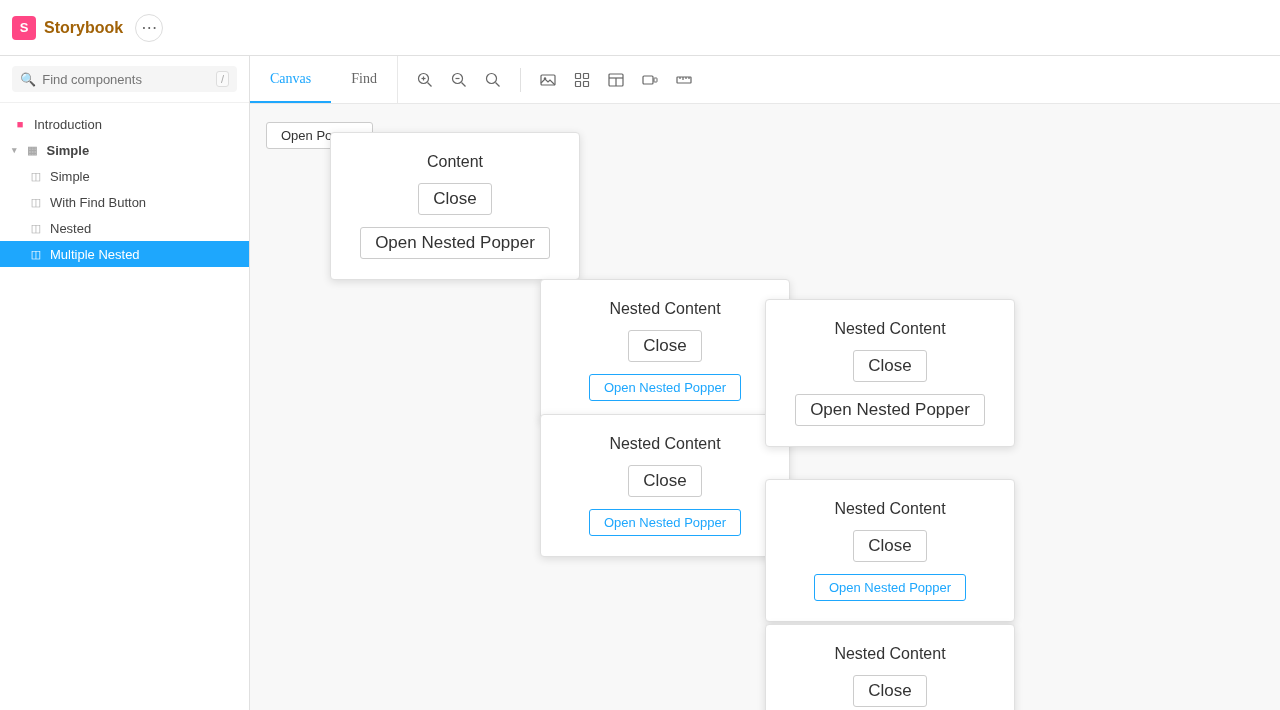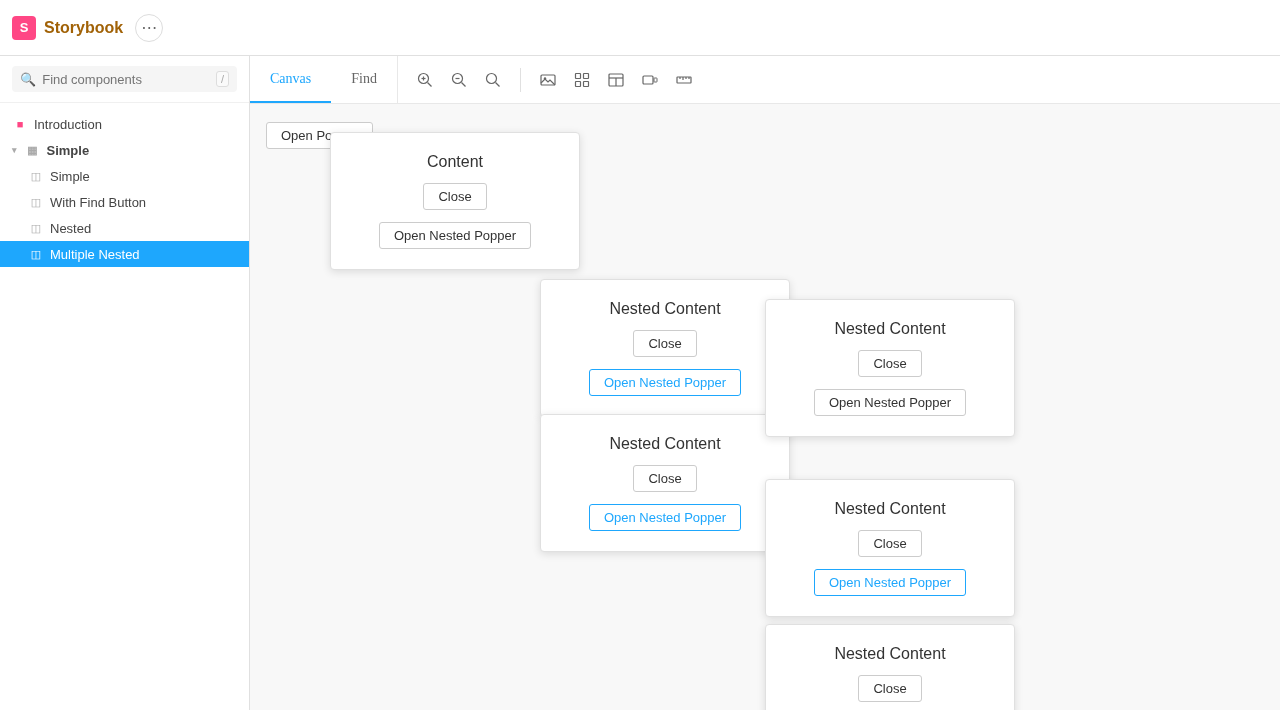--- a/index.html
+++ b/index.html
@@ -51,21 +51,21 @@
     .toolbar-divider { width: 1px; height: 24px; background: #e0e0e0; margin: 0 8px; }
     .toolbar-icons { display: flex; align-items: center; gap: 4px; padding: 0 12px; }
     .toolbar-icon { width: 30px; height: 30px; display: flex; align-items: center; justify-content: center; border-radius: 4px; cursor: pointer; color: #666; font-size: 16px; }
 
     
     .canvas-area { flex: 1; background: #f8f8f8; position: relative; overflow: hidden; }
 
     
     .popper-card { background: #fff; border: 1px solid #e0e0e0; border-radius: 4px; box-shadow: 0 2px 8px rgba(0,0,0,0.12); position: absolute; min-width: 220px; padding: 20px; display: flex; flex-direction: column; align-items: center; gap: 12px; }
     .popper-content-text { font-size: 16px; color: #333; font-weight: 400; }
-    .popper-btn { padding: 5px 14px; border: 1px solid #ccc; background: #fff; border-radius: 3px; cursor: pointer; font-size: 13px; color: #333; }
+    .popper-btn { padding: 5px 14px; border: 1px solid #ccc; background: #fff; border-radius: 3px; cursor: pointer; font-size: 17px; color: #333; }
     .popper-btn-blue { padding: 5px 14px; border: 1px solid #1ea7fd; background: #fff; border-radius: 3px; cursor: pointer; font-size: 13px; color: #1ea7fd; }
 
     .open-popper-btn { padding: 5px 14px; border: 1px solid #ccc; background: #fff; border-radius: 3px; cursor: pointer; font-size: 13px; color: #333; position: absolute; top: 18px; left: 16px; }
   </style>
 </head>
 <body>
 
 <div class="topbar">
   <div class="topbar-logo">
     <div class="logo-icon">S</div>

